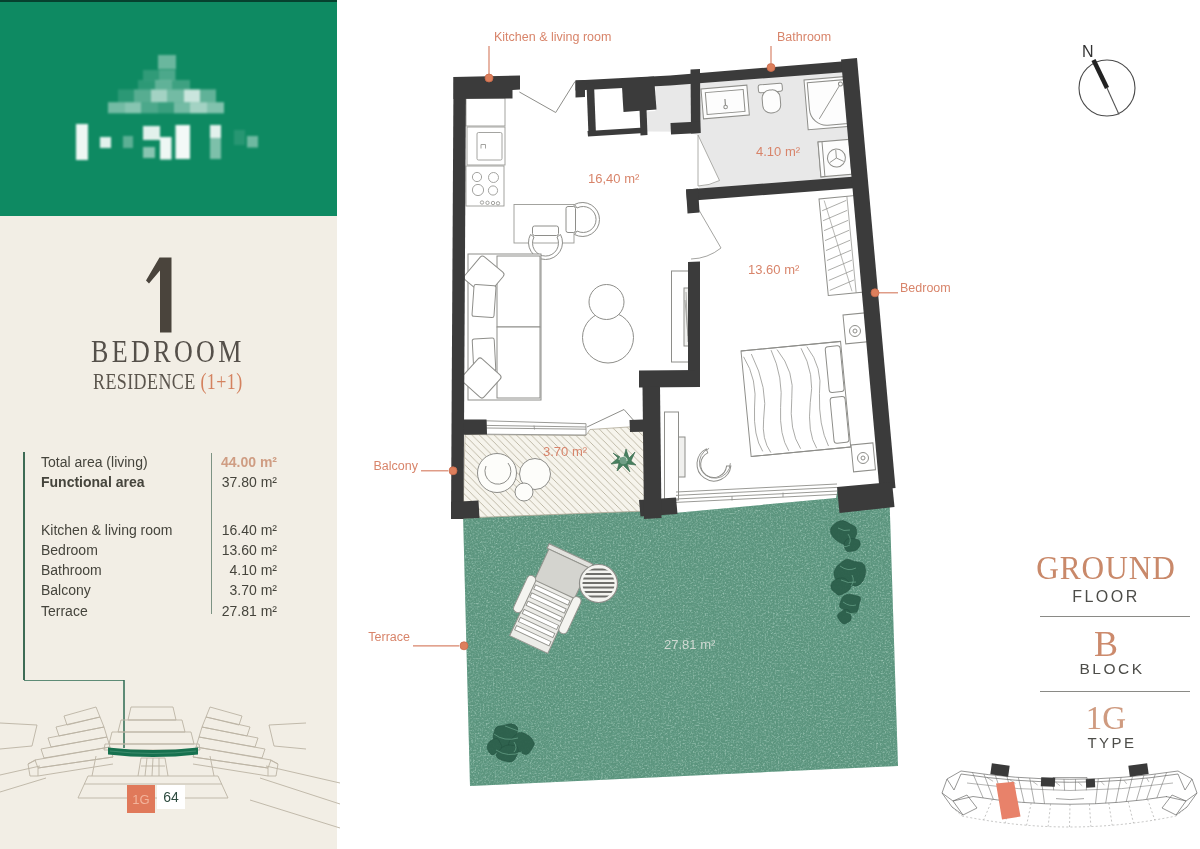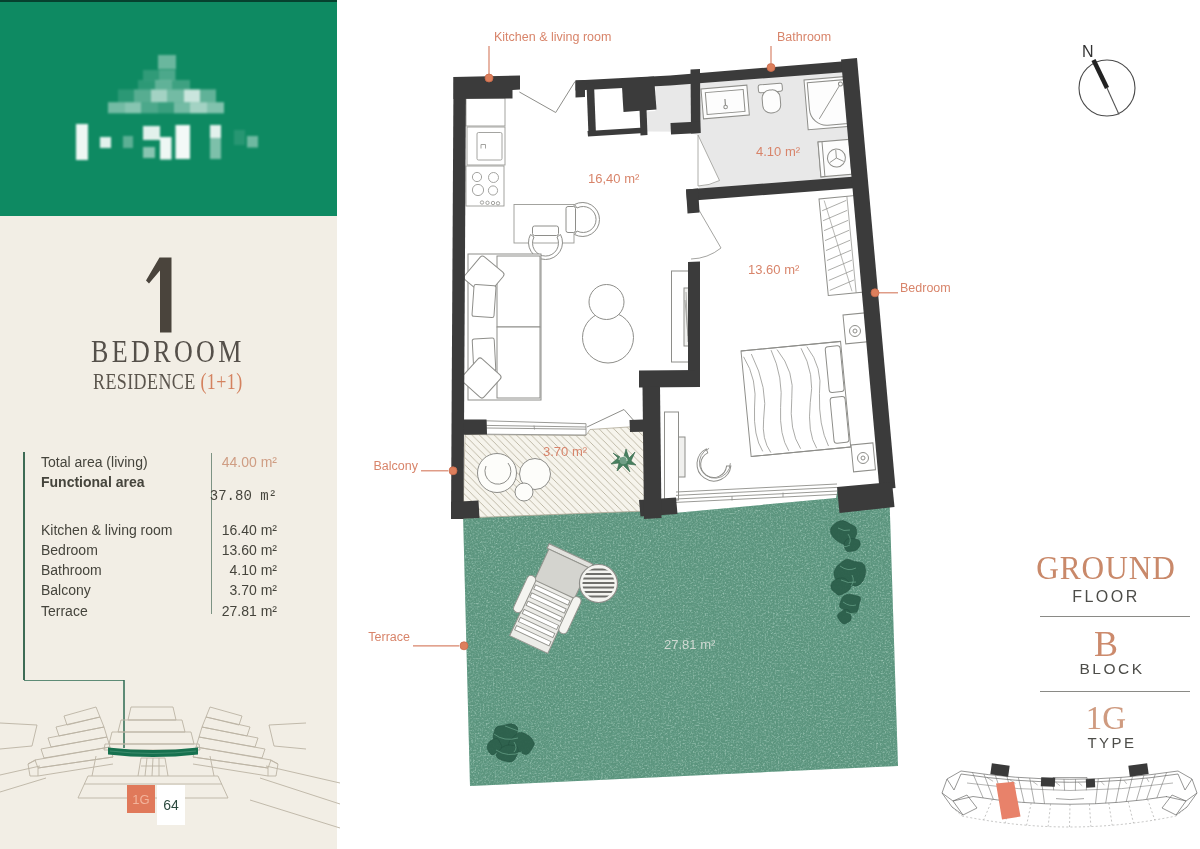--- a/index.html
+++ b/index.html
@@ -62,23 +62,23 @@
 <div class="abs" style="left:0;top:334px;width:337px;text-align:center;font-family:'Liberation Serif',serif;font-size:31px;color:#55504a;letter-spacing:4px;transform:scaleX(0.84);transform-origin:165px 0;">BEDROOM</div>
 
 <div class="abs" style="left:0;top:369px;width:337px;text-align:center;font-family:'Liberation Serif',serif;font-size:22.5px;color:#5b554d;letter-spacing:0.5px;transform:scaleX(0.8);transform-origin:165px 0;">RESIDENCE <span style="color:#d4825f;">(1+1)</span></div>
 
 <div class="abs" style="left:23px;top:452px;width:2px;height:228px;background:#3e6b55;"></div>
 
 <div class="abs" style="left:211px;top:453px;width:1px;height:161px;background:#7d9384;"></div>
 
 <div class="abs" style="left:41px;top:0;width:236px;font-size:14px;color:#45443c;">
   <div class="abs" style="top:454px;left:0;">Total area (living)</div>
-      <div class="abs" style="top:454px;right:0;color:#cf9d83;">44.00 m²</div>
+      <div class="abs" style="top:454px;right:0;color:#cf9d83;font-weight:bold;">44.00 m²</div>
   <div class="abs" style="top:474px;left:0;font-weight:bold;">Functional area</div>
-      <div class="abs" style="top:488px;right:0;font-family:Liberation Mono, monospace;">37.80 m²</div>
+      <div class="abs" style="top:474px;right:0;">37.80 m²</div>
   <div class="abs" style="top:522px;left:0;">Kitchen &amp; living room</div>
       <div class="abs" style="top:522px;right:0;margin-left:32px;">16.40 m²</div>
   <div class="abs" style="top:542px;left:0;">Bedroom</div>
       <div class="abs" style="top:542px;right:0;">13.60 m²</div>
   <div class="abs" style="top:562px;left:0;">Bathroom</div>
       <div class="abs" style="top:562px;right:0;">4.10 m²</div>
   <div class="abs" style="top:582px;left:0;">Balcony</div>
       <div class="abs" style="top:582px;right:0;">3.70 m²</div>
   <div class="abs" style="top:603px;left:0;">Terrace</div>
       <div class="abs" style="top:603px;right:0;">27.81 m²</div>
@@ -124,21 +124,21 @@
   <path d="M145,96 L147,78 M152,96 L153,78 M159,96 L159,78"></path>
   <path d="M141,86 L165,86"></path>
 </g>
 
 <path d="M108,67.5 Q153,72.5 198,67.5 L198,74.5 Q153,79.5 108,74.5 Z" fill="#17714f"></path>
 <path d="M110,71 Q153,76 196,71" fill="none" stroke="#4e9678" stroke-width="0.7"></path>
 </svg>
 
 <div class="abs" style="left:127px;top:785px;width:28px;height:28px;background:#e0795a;color:#f2b49c;font-size:13px;display:flex;align-items:center;justify-content:center;">1G</div>
 
-<div class="abs" style="left:157px;top:785px;width:28px;height:40px;background:#ffffff;color:#2c4a3e;font-size:14px;display:flex;align-items:center;justify-content:center;">64</div>
+<div class="abs" style="left:157px;top:785px;width:28px;height:24px;background:#ffffff;color:#2c4a3e;font-size:14px;display:flex;align-items:center;justify-content:center;">64</div>
 
 <svg id="plan" class="abs" style="left:0;top:0;" width="1200" height="849" xmlns="http://www.w3.org/2000/svg">
 <defs>
   <filter id="noiseDark" x="0%" y="0%" width="100%" height="100%">
     <feTurbulence type="fractalNoise" baseFrequency="0.55" numOctaves="2" seed="11"></feTurbulence>
     <feColorMatrix type="matrix" values="0 0 0 0 0.18  0 0 0 0 0.42  0 0 0 0 0.33  0.85 0.85 0 0 -0.78"></feColorMatrix>
   </filter>
   <filter id="noiseLight" x="0%" y="0%" width="100%" height="100%">
     <feTurbulence type="fractalNoise" baseFrequency="0.6" numOctaves="2" seed="29"></feTurbulence>
     <feColorMatrix type="matrix" values="0 0 0 0 0.56  0 0 0 0 0.77  0 0 0 0 0.67  0 0.85 0.85 0 -0.82"></feColorMatrix>

